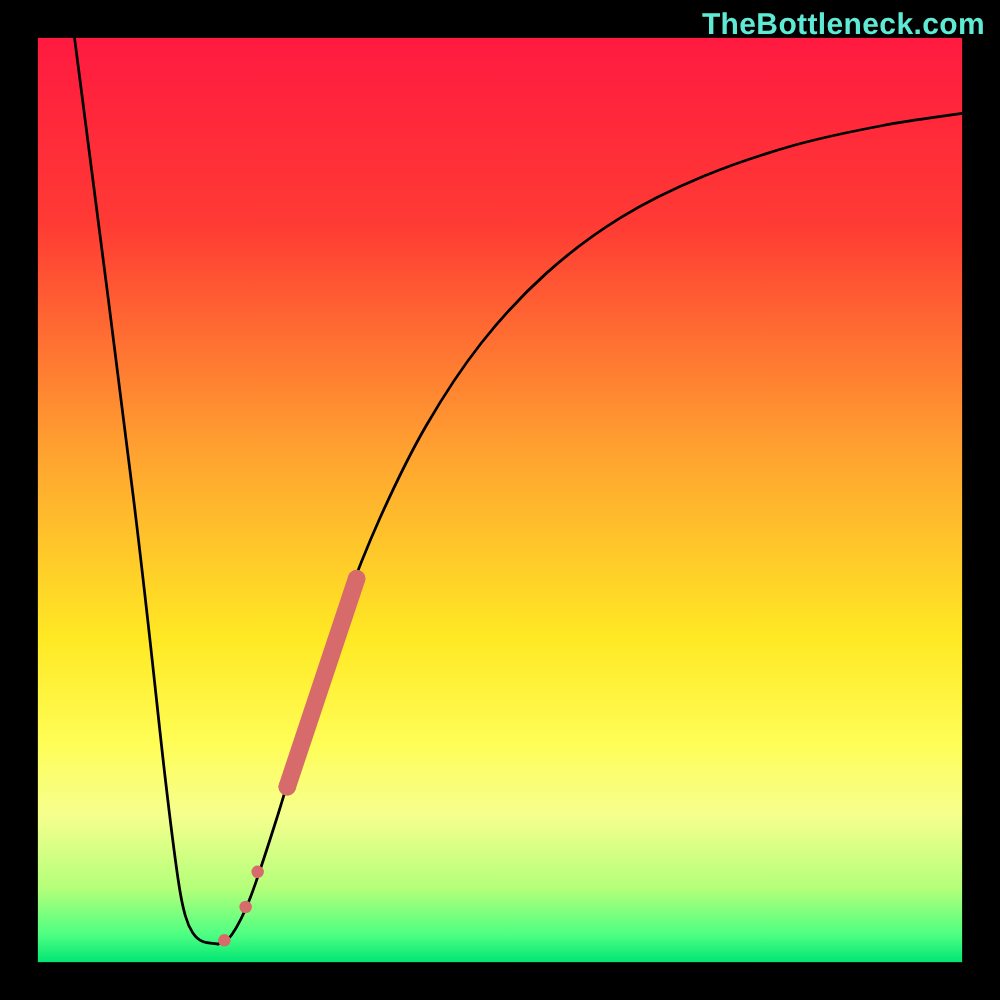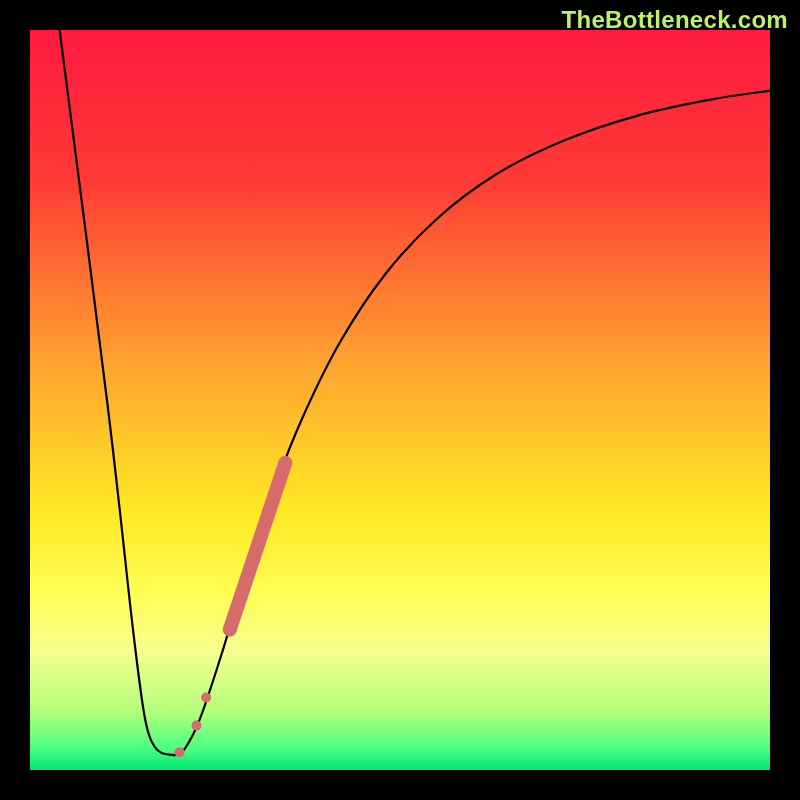--- a/index.html
+++ b/index.html
@@ -27,21 +27,21 @@
     height: 740px;
     overflow: hidden;
   }
   .watermark {
     position: absolute;
     top: 6px;
     right: 12px;
     font-family: Arial, Helvetica, sans-serif;
     font-size: 24px;
     font-weight: 600;
-    color: #bef264;
+    color: #5eead4;
     letter-spacing: 0.3px;
   }
   svg {
     display: block;
   }
 </style>
 </head>
 <body>
 
 <div class="frame">

